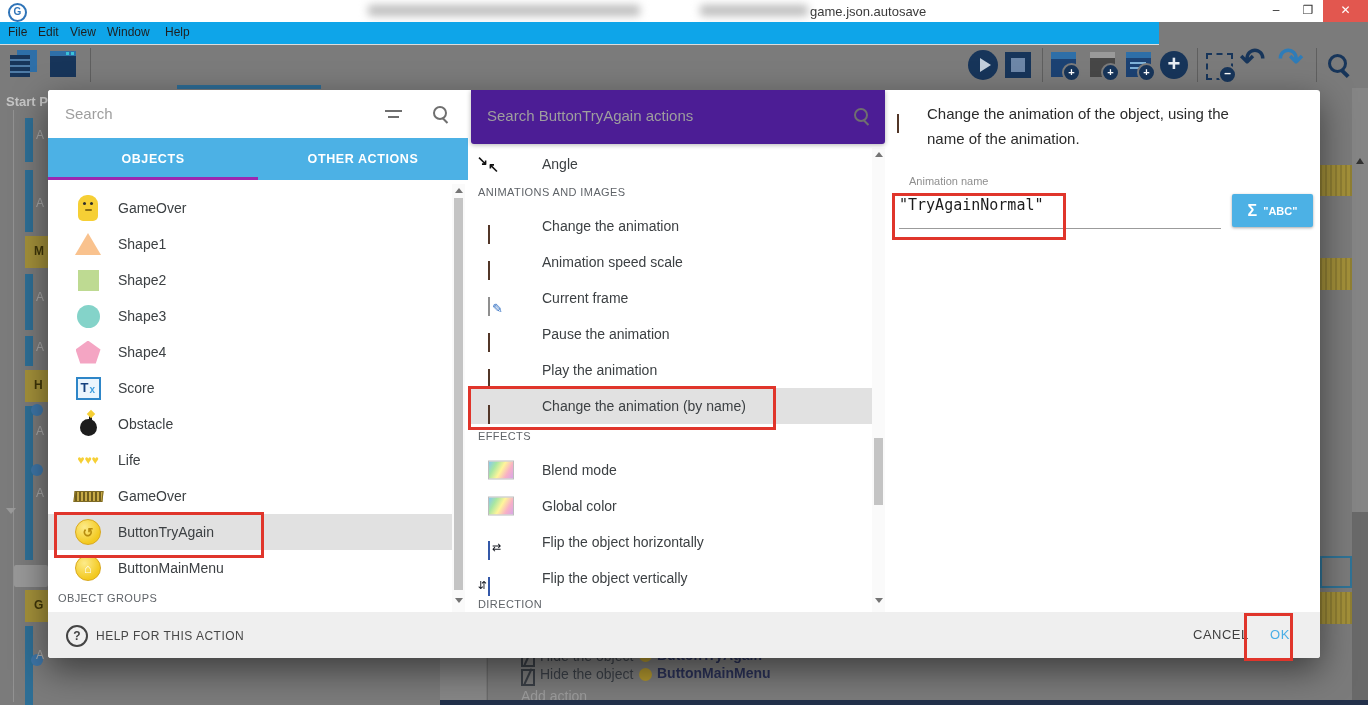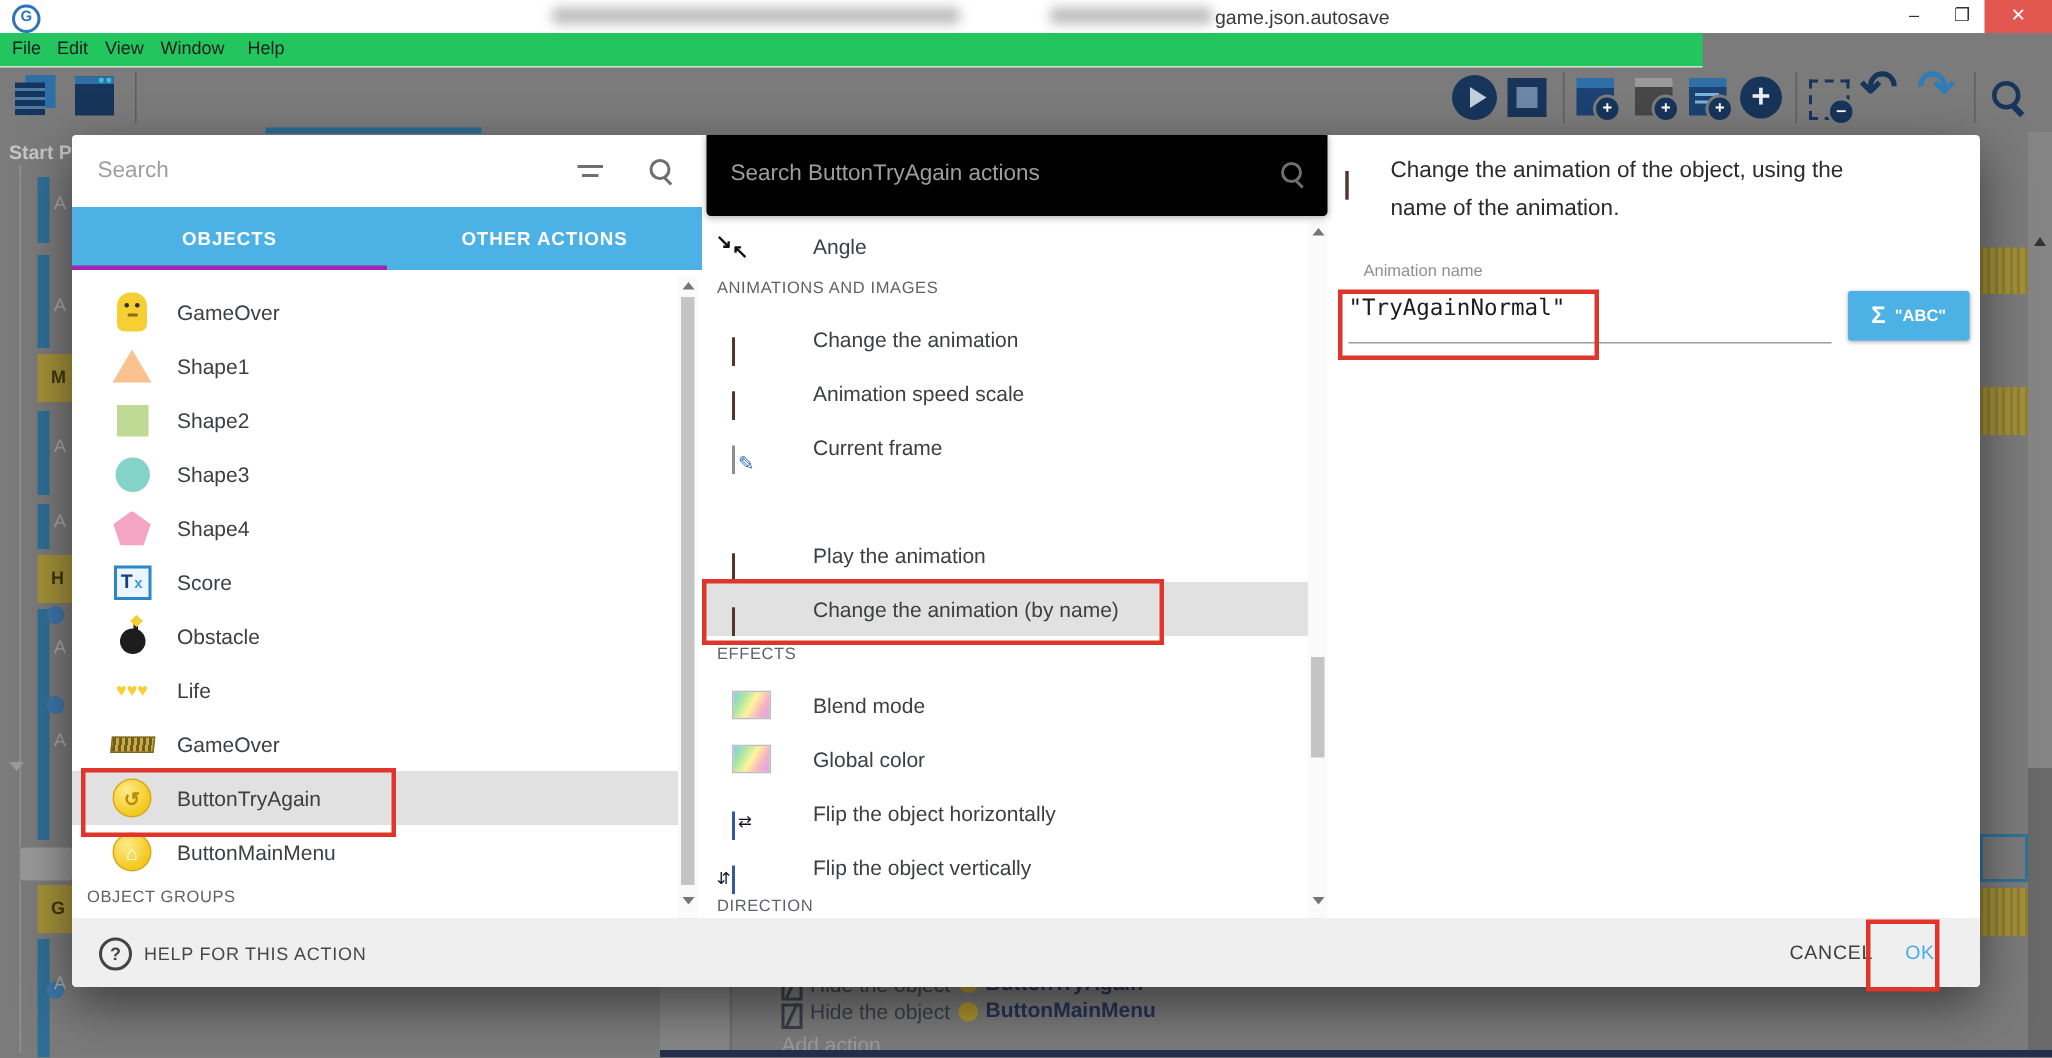--- a/index.html
+++ b/index.html
@@ -8,21 +8,21 @@
 
   
   .titlebar{position:absolute;left:0;top:0;width:1368px;height:22px;background:#ffffff;z-index:20;}
   .gd-logo{position:absolute;left:8px;top:3px;width:15px;height:15px;border:2px solid #2f74b8;border-radius:50%;color:#2f74b8;font-weight:bold;font-size:10px;line-height:14px;text-align:center;}
   .blur-blob{position:absolute;top:5px;height:11px;background:#bdbdbd;filter:blur(4px);border-radius:3px;}
   .win-title{position:absolute;left:810px;top:4px;font-size:13px;color:#3a3a3a;}
   .win-btn{position:absolute;top:0;height:22px;width:30px;text-align:center;font-size:12px;line-height:20px;color:#333;}
   .win-close{position:absolute;top:0;left:1323px;height:22px;width:45px;background:#e2574f;color:#fff;text-align:center;font-size:12px;line-height:21px;}
 
   
-  .menubar{position:absolute;left:0;top:22px;width:1135px;height:22px;background:#22c55e;border-bottom:1px solid #dcdcdc;z-index:20;}
+  .menubar{position:absolute;left:0;top:22px;width:1135px;height:22px;background:#0ea5e9;border-bottom:1px solid #dcdcdc;z-index:20;padding-left:24px;}
   .menu-item{position:absolute;top:3px;font-size:12px;color:#1f1f1f;}
 
   
   .bg{position:absolute;left:0;top:44px;width:1368px;height:661px;background:#7b7b7b;z-index:1;}
   .tdiv{position:absolute;width:1px;height:34px;background:#5f5f5f;top:4px;}
   .ticon{position:absolute;top:6px;width:30px;height:30px;}
   .tb-circle{border-radius:50%;background:#17355a;display:flex;align-items:center;justify-content:center;}
   .tb-circle::after{content:'';border-left:11px solid #c3cfdc;border-top:7px solid transparent;border-bottom:7px solid transparent;margin-left:4px;}
   .tb-debug{background:#17355a;width:26px;height:26px;top:8px;position:absolute;}
   .tb-debug::before{content:'';position:absolute;left:6px;top:6px;width:14px;height:14px;background:#6d87a8;}
@@ -94,21 +94,21 @@
   .lrow.sel{background:#e1e1e1;}
   .oicon{position:absolute;left:25px;top:0;width:30px;height:36px;display:flex;align-items:center;justify-content:center;}
   .olabel{position:absolute;left:70px;top:10px;font-size:14px;color:#3c4043;}
   .lheader{position:absolute;left:10px;font-size:11px;color:#5f6368;letter-spacing:.4px;}
   .vsb{position:absolute;width:13px;background:#fafafa;}
   .sb-up{position:absolute;left:3px;width:0;height:0;border-left:4px solid transparent;border-right:4px solid transparent;border-bottom:5px solid #757575;}
   .sb-down{position:absolute;left:3px;width:0;height:0;border-left:4px solid transparent;border-right:4px solid transparent;border-top:5px solid #757575;}
   .sb-thumb{position:absolute;left:2px;width:9px;background:#c4c4c4;}
 
   
-  .mcard{position:absolute;left:423px;top:0;width:414px;height:54px;background:#000000;border-radius:0 0 3px 3px;box-shadow:0 1px 5px rgba(0,0,0,.3);z-index:3;}
+  .mcard{position:absolute;left:423px;top:0;width:414px;height:54px;background:#4c1d95;border-radius:0 0 3px 3px;box-shadow:0 1px 5px rgba(0,0,0,.3);z-index:3;}
   .mlist{position:absolute;left:422px;top:56px;width:402px;height:466px;overflow:hidden;}
   .mrow{position:absolute;left:0;width:402px;height:36px;}
   .mrow.sel{background:#e1e1e1;}
   .micon{position:absolute;left:18px;top:50%;transform:translateY(-50%);}
   .mlabel{position:absolute;left:72px;top:10px;font-size:14px;color:#3c4043;}
   .mheader{position:absolute;left:8px;font-size:11px;color:#5f6368;letter-spacing:.4px;}
 
   
   .rdesc{position:absolute;left:879px;top:11px;width:334px;font-size:15px;line-height:25px;color:#2b2b2b;}
   .ricon{position:absolute;left:849px;top:25px;}
@@ -355,20 +355,23 @@
       <span class="mheader" style="top:40px;">ANIMATIONS AND IMAGES</span>
       <div class="mrow" style="top:62px;">
         <span class="micon icon-film"></span>
         <span class="mlabel">Change the animation</span></div>
       <div class="mrow" style="top:98px;">
         <span class="micon icon-film"></span>
         <span class="mlabel">Animation speed scale</span></div>
       <div class="mrow" style="top:134px;">
         <span class="micon icon-frame"></span>
         <span class="mlabel">Current frame</span></div>
+      <div class="mrow" style="top:170px;">
+        <span class="micon icon-film"></span>
+        <span class="mlabel">Pause the animation</span></div>
       <div class="mrow" style="top:206px;">
         <span class="micon icon-film"></span>
         <span class="mlabel">Play the animation</span></div>
       <div class="mrow sel" style="top:242px;">
         <span class="micon icon-film"></span>
         <span class="mlabel">Change the animation (by name)</span></div>
       <span class="mheader" style="top:284px;">EFFECTS</span>
       <div class="mrow" style="top:306px;">
         <span class="micon icon-gradient"></span>
         <span class="mlabel">Blend mode</span>

